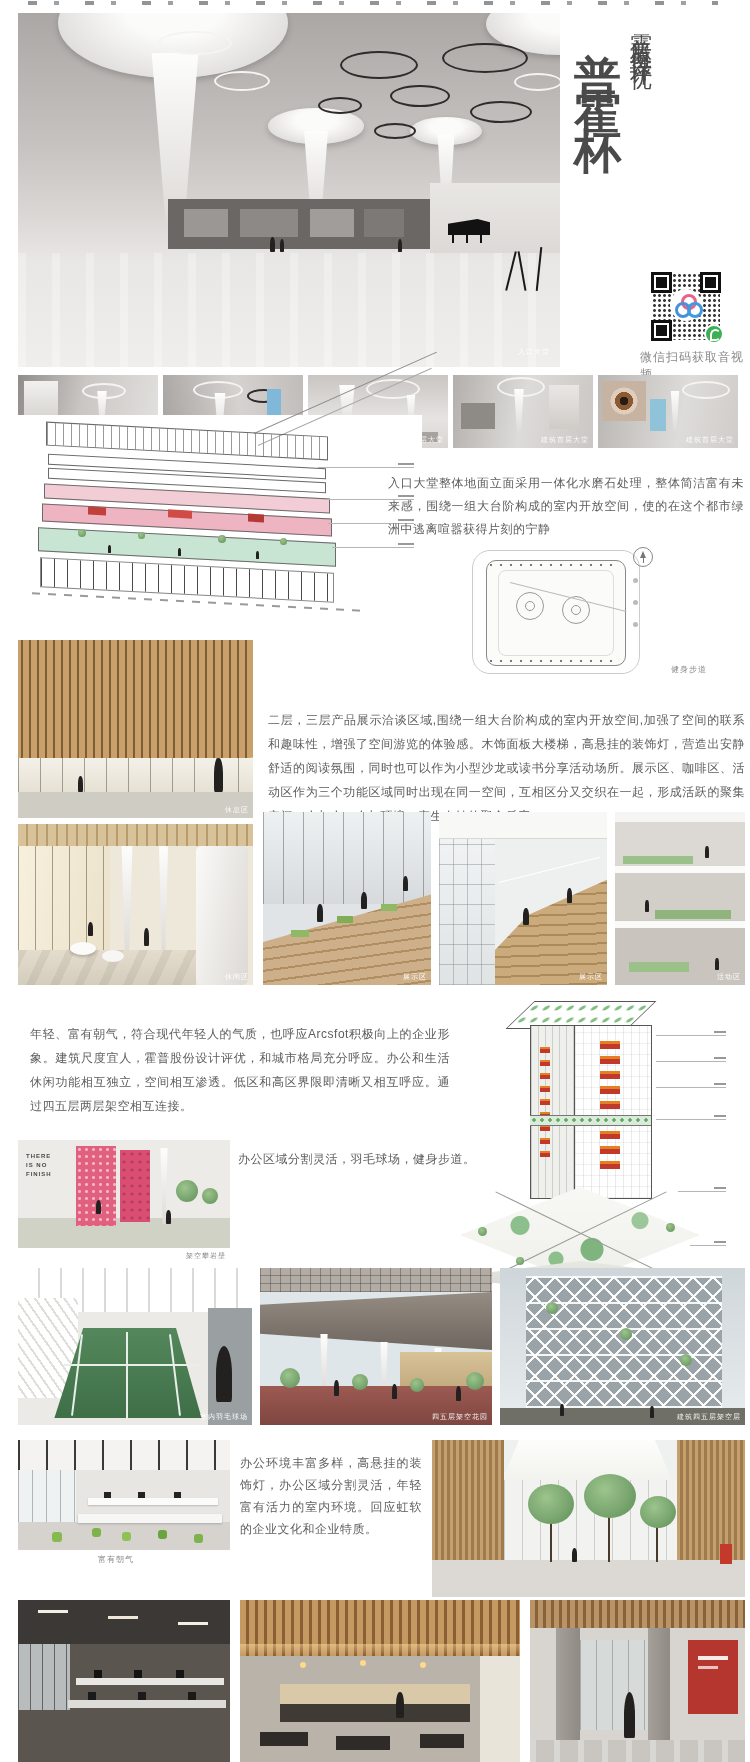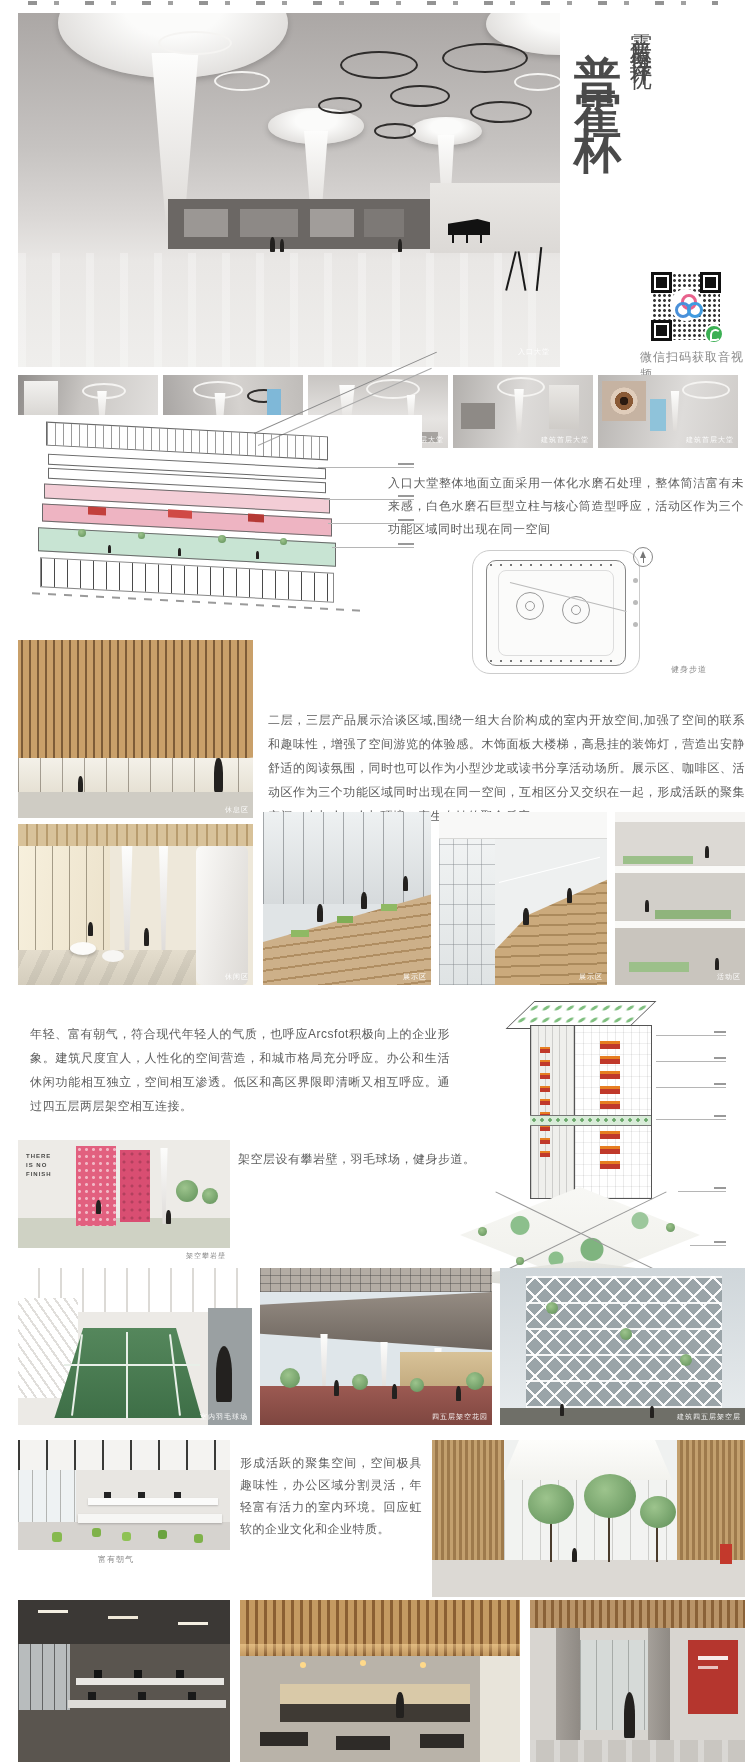--- a/index.html
+++ b/index.html
@@ -154,21 +154,21 @@
     <div class="lead" style="left:300px;top:52px;width:96px;"></div>
     <div class="lead" style="left:306px;top:84px;width:90px;"></div>
     <div class="lead" style="left:310px;top:108px;width:86px;"></div>
     <div class="lead" style="left:314px;top:132px;width:82px;"></div>
     <div class="abs" style="left:380px;top:48px;width:16px;height:2px;background:#999;"></div>
     <div class="abs" style="left:380px;top:80px;width:16px;height:2px;background:#999;"></div>
     <div class="abs" style="left:380px;top:104px;width:16px;height:2px;background:#999;"></div>
     <div class="abs" style="left:380px;top:128px;width:16px;height:2px;background:#999;"></div>
   </div>
 
-  <div class="para" style="left:388px;top:472px;width:356px;">入口大堂整体地面立面采用一体化水磨石处理，整体简洁富有未来感，白色水磨石巨型立柱与核心筒造型呼应，活动区作为三个功能区域同时出现在同一空间</div>
+  <div class="para" style="left:388px;top:472px;width:356px;">入口大堂整体地面立面采用一体化水磨石处理，整体简洁富有未来感，围绕一组大台阶构成的室内开放空间，使的在这个都市绿洲中逃离喧嚣获得片刻的宁静</div>
 
   <div class="abs" style="left:470px;top:548px;width:172px;height:128px;background:#fff;">
     <div class="abs" style="inset:2px;border:1px solid #ccc;border-radius:18px;"></div>
     <div class="abs" style="left:16px;top:12px;right:16px;bottom:10px;border:1px solid #888;border-radius:10px;background:#fbfbfa;"></div>
     <div class="abs" style="left:28px;top:22px;right:28px;bottom:20px;border:1px solid #ddd;border-radius:8px;"></div>
     <div class="abs" style="left:46px;top:44px;width:26px;height:26px;border:1px solid #999;border-radius:50%;"></div>
     <div class="abs" style="left:55px;top:53px;width:8px;height:8px;border:1px solid #999;border-radius:50%;"></div>
     <div class="abs" style="left:92px;top:48px;width:26px;height:26px;border:1px solid #999;border-radius:50%;"></div>
     <div class="abs" style="left:101px;top:57px;width:8px;height:8px;border:1px solid #999;border-radius:50%;"></div>
     <div class="abs" style="left:40px;top:34px;width:120px;height:1px;background:#bbb;transform:rotate(14deg);transform-origin:left;"></div>
@@ -243,21 +243,21 @@
     <div class="abs" style="left:40px;top:98px;width:76px;height:9px;background:#8fb47c;"></div>
     <div class="abs" style="left:0;top:109px;width:130px;height:7px;background:#fafaf8;box-shadow:0 1px 2px rgba(0,0,0,.2);"></div>
     <div class="abs" style="left:0;top:116px;width:130px;height:57px;background:#c9c5be;"></div>
     <div class="abs" style="left:14px;top:150px;width:60px;height:10px;background:#9cc08a;"></div>
     <div class="fig" style="left:90px;top:34px;width:4px;height:12px;"></div>
     <div class="fig" style="left:30px;top:88px;width:4px;height:12px;"></div>
     <div class="fig" style="left:100px;top:146px;width:4px;height:12px;"></div>
     <span class="cap">活动区</span>
   </div>
 
-  <div class="para" style="left:30px;top:1022px;width:420px;line-height:24px;">年轻、富有朝气，符合现代年轻人的气质，也呼应Arcsfot积极向上的企业形象。建筑尺度宜人，人性化的空间营造，和城市格局充分呼应。办公和生活休闲功能相互独立，空间相互渗透。低区和高区界限即清晰又相互呼应。通过四五层两层架空相互连接。</div>
+  <div class="para" style="left:30px;top:1022px;width:420px;line-height:24px;">年轻、富有朝气，符合现代年轻人的气质，也呼应Arcsfot积极向上的企业形象。建筑尺度宜人，霍普股份设计评优，和城市格局充分呼应。办公和生活休闲功能相互独立，空间相互渗透。低区和高区界限即清晰又相互呼应。通过四五层两层架空相互连接。</div>
 
   <div class="abs" style="left:450px;top:995px;width:295px;height:315px;background:#fff;">
     <div class="abs" style="left:70px;top:6px;width:120px;height:26px;background:radial-gradient(circle,#7fbf7f 2px,transparent 3px) 0 0/12px 12px,#fff;border:1px solid #555;transform:skewX(-46deg);"></div>
     <div class="abs" style="left:80px;top:30px;width:44px;height:172px;background:repeating-linear-gradient(90deg,rgba(0,0,0,.14) 0 1px,transparent 1px 7px),#efefec;border:1px solid #555;"></div>
     <div class="abs" style="left:124px;top:30px;width:76px;height:172px;background:repeating-linear-gradient(90deg,rgba(0,0,0,.08) 0 1px,transparent 1px 8px),repeating-linear-gradient(0deg,rgba(0,0,0,.06) 0 1px,transparent 1px 11px),#fff;border:1px solid #555;"></div>
     <div class="abs" style="left:150px;top:42px;width:20px;height:132px;background:repeating-linear-gradient(0deg,#c0392b 0 5px,#e67e22 5px 8px,rgba(255,255,255,0) 8px 15px);"></div>
     <div class="abs" style="left:90px;top:50px;width:10px;height:112px;background:repeating-linear-gradient(0deg,#c0392b 0 4px,#e67e22 4px 6px,rgba(255,255,255,0) 6px 13px);"></div>
     <div class="abs" style="left:80px;top:120px;width:121px;height:9px;background:radial-gradient(circle,#6aa86a 1.5px,transparent 2px) 0 0/8px 8px,#d9ecd9;border-top:1px solid #777;border-bottom:1px solid #777;"></div>
     <div class="abs" style="left:10px;top:192px;width:240px;height:96px;background:
         radial-gradient(circle at 25% 40%,#8cbf8c 9px,transparent 10px),
@@ -280,21 +280,21 @@
     <div class="lead" style="left:228px;top:196px;width:48px;"></div>
     <div class="lead" style="left:240px;top:250px;width:36px;"></div>
     <div class="abs" style="left:264px;top:36px;width:12px;height:2px;background:#999;"></div>
     <div class="abs" style="left:264px;top:62px;width:12px;height:2px;background:#999;"></div>
     <div class="abs" style="left:264px;top:88px;width:12px;height:2px;background:#999;"></div>
     <div class="abs" style="left:264px;top:120px;width:12px;height:2px;background:#999;"></div>
     <div class="abs" style="left:264px;top:192px;width:12px;height:2px;background:#999;"></div>
     <div class="abs" style="left:264px;top:246px;width:12px;height:2px;background:#999;"></div>
   </div>
 
-  <div class="para" style="left:238px;top:1148px;width:210px;white-space:nowrap;">架空层设有攀岩壁，羽毛球场，健身步道。</div>
+  <div class="para" style="left:238px;top:1148px;width:210px;white-space:nowrap;">办公区域分割灵活，羽毛球场，健身步道。</div>
 
   <div class="img" style="left:18px;top:1140px;width:212px;height:108px;background:#edebe7;">
     <div class="abs" style="left:0;bottom:0;width:212px;height:30px;background:#cfd2c4;"></div>
     <div class="abs" style="left:8px;top:12px;width:34px;font-size:6px;font-weight:bold;color:#4a4a48;line-height:9px;letter-spacing:1px;">THERE IS NO FINISH</div>
     <div class="abs" style="left:58px;top:6px;width:40px;height:80px;background:radial-gradient(circle,rgba(255,255,255,.55) 1px,transparent 2px) 0 0/7px 7px,#e2607f;"></div>
     <div class="abs" style="left:102px;top:10px;width:30px;height:72px;background:radial-gradient(circle,rgba(0,0,0,.18) 1px,transparent 2px) 0 0/8px 8px,#d94e72;"></div>
     <div class="mstem" style="left:140px;top:8px;width:12px;height:76px;"></div>
     <div class="tree" style="left:158px;top:40px;width:22px;height:22px;"></div>
     <div class="tree" style="left:184px;top:48px;width:16px;height:16px;"></div>
     <div class="fig" style="left:78px;top:60px;width:5px;height:14px;"></div>
@@ -358,21 +358,21 @@
     <div class="abs" style="left:120px;top:52px;width:7px;height:6px;background:#222;"></div>
     <div class="abs" style="left:156px;top:52px;width:7px;height:6px;background:#222;"></div>
     <div class="abs" style="left:74px;top:88px;width:9px;height:9px;border-radius:3px;background:#7fb24a;"></div>
     <div class="abs" style="left:104px;top:92px;width:9px;height:9px;border-radius:3px;background:#8fc255;"></div>
     <div class="abs" style="left:140px;top:90px;width:9px;height:9px;border-radius:3px;background:#6aa33f;"></div>
     <div class="abs" style="left:176px;top:94px;width:9px;height:9px;border-radius:3px;background:#7fb24a;"></div>
     <div class="abs" style="left:34px;top:92px;width:10px;height:10px;border-radius:3px;background:#86b94e;"></div>
   </div>
   <div class="cap-dark" style="left:98px;top:1554px;">富有朝气</div>
 
-  <div class="para" style="left:240px;top:1452px;width:182px;line-height:22px;">形成活跃的聚集空间，空间极具趣味性，办公区域分割灵活，年轻富有活力的室内环境。回应虹软的企业文化和企业特质。</div>
+  <div class="para" style="left:240px;top:1452px;width:182px;line-height:22px;">办公环境丰富多样，高悬挂的装饰灯，办公区域分割灵活，年轻富有活力的室内环境。回应虹软的企业文化和企业特质。</div>
 
   <div class="img" style="left:432px;top:1440px;width:313px;height:157px;background:#eff1f0;">
     <div class="abs" style="left:70px;top:0;width:170px;height:40px;background:linear-gradient(#fdfdfb,#f2f2ee);clip-path:polygon(10% 0,90% 0,100% 100%,0 100%);"></div>
     <div class="abs" style="left:0;top:0;width:72px;height:157px;background:repeating-linear-gradient(90deg,#c3a06e 0 3px,#9e7a4c 3px 6px);"></div>
     <div class="abs" style="left:245px;top:0;width:68px;height:157px;background:repeating-linear-gradient(90deg,#c3a06e 0 3px,#9e7a4c 3px 6px);"></div>
     <div class="abs" style="left:72px;top:40px;width:173px;height:80px;background:repeating-linear-gradient(90deg,rgba(150,150,145,.4) 0 1px,transparent 1px 18px),#f2f3f1;"></div>
     <div class="abs" style="left:0;top:120px;width:313px;height:37px;background:#dcd9d4;"></div>
     <div class="abs" style="left:118px;top:70px;width:2px;height:52px;background:#4a3c2c;"></div>
     <div class="tree" style="left:96px;top:44px;width:46px;height:40px;"></div>
     <div class="abs" style="left:176px;top:62px;width:2px;height:60px;background:#4a3c2c;"></div>

